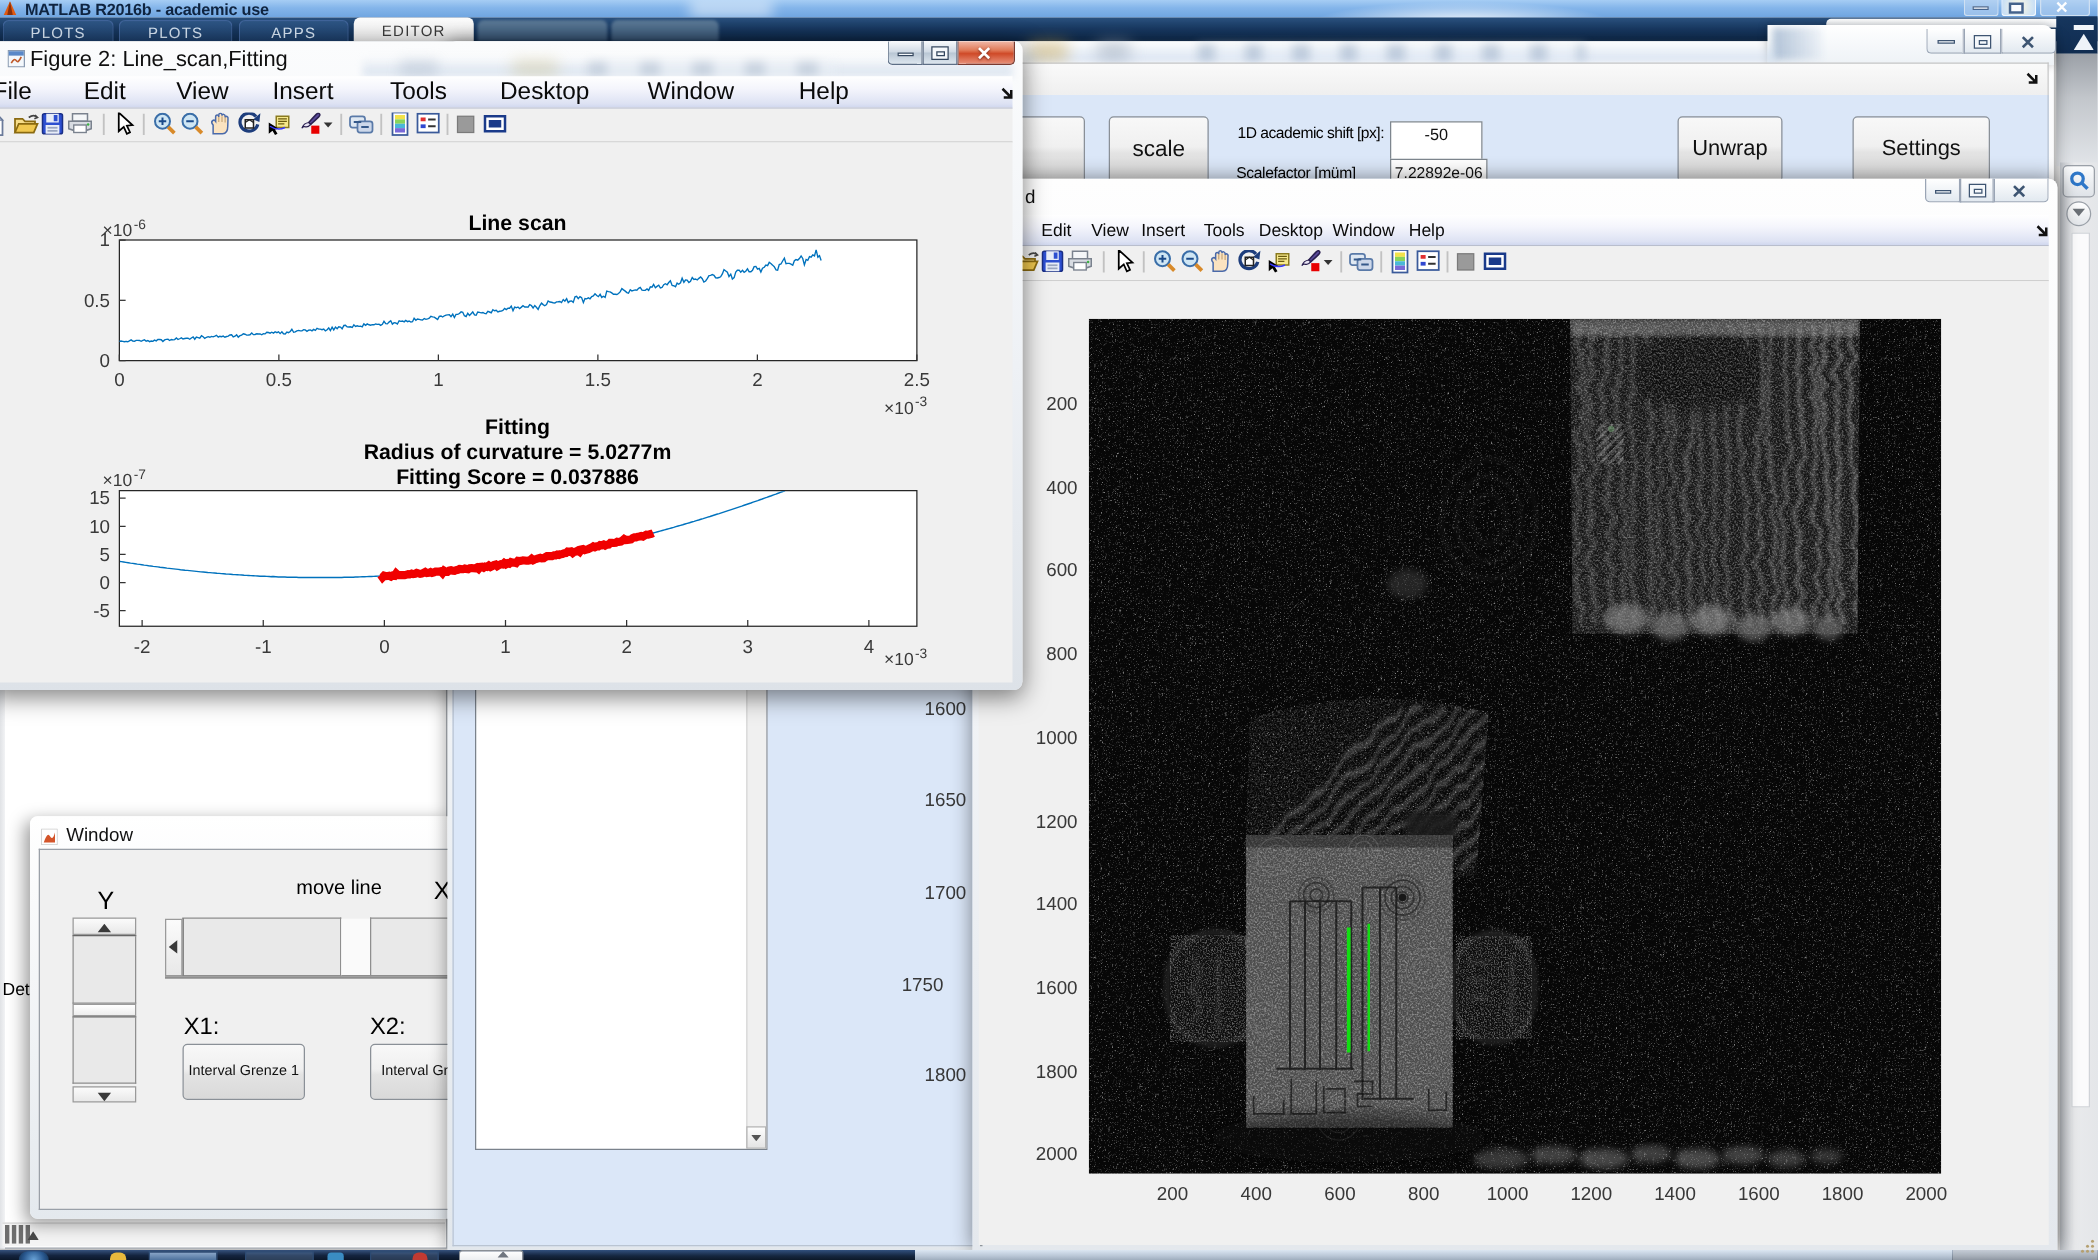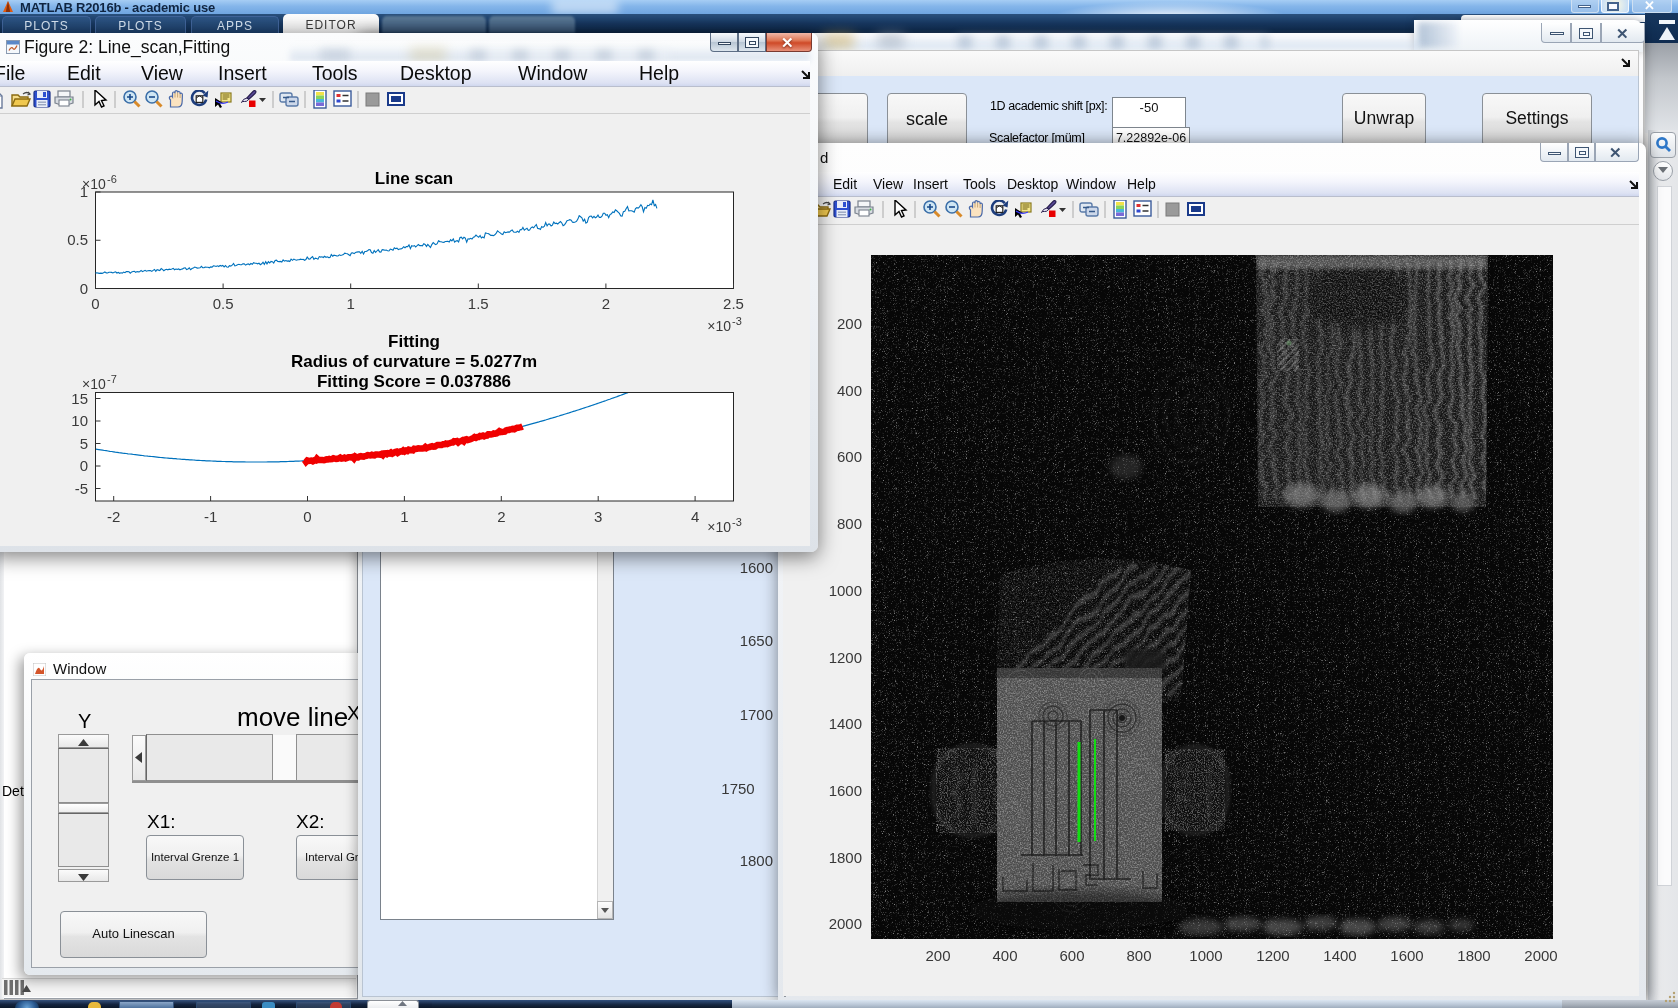--- a/index.html
+++ b/index.html
@@ -87,21 +87,21 @@
 <div class="abs" style="left:24px;top:653px;width:340px;height:322px;border-radius:6px 0 0 6px;box-shadow:-4px 4px 14px rgba(0,0,0,.4);background:linear-gradient(180deg,#ffffff 0%,#f4f6f8 40%,#e4e9ee 100%)">
   <div class="abs" style="left:9px;top:10px;width:13px;height:13px">
       <svg width="13" height="13">
         <rect width="13" height="13" fill="#fff" stroke="#c0c0c0" stroke-width="1"></rect>
         <path d="M2 11 Q5 2 7 6 Q9 10 11 3 L11 11 Z" fill="#d4552a"></path>
       </svg>
     </div>
   <div class="abs" style="left:29px;top:7px;color:#111;font-size:15px">Window</div>
   <div class="abs" style="left:7px;top:26px;width:333px;height:289px;background:#f0f0f0;border:1px solid #9aa0a8;border-right:none"></div>
   <div class="abs" style="left:54px;top:57px;color:#000;font-size:20px">Y</div>
-  <div class="abs" style="left:213px;top:49px;color:#000;font-size:26px">move line</div>
+  <div class="abs" style="left:213px;top:49px;color:#000;font-size:16px">move line</div>
   <div class="abs" style="left:323px;top:49px;color:#000;font-size:20px">X</div>
 
   <div class="abs" style="left:34px;top:81px;width:51px;height:14px;background:linear-gradient(180deg,#fbfbfb,#e8e8e8);border:1px solid #9a9a9a"></div>
   <div class="abs" style="left:54px;top:86px;width:11px;height:7px">
       <svg width="11" height="7">
         <polygon points="5.5,0 11,7 0,7" fill="#3a3a3a"></polygon>
       </svg>
     </div>
   <div class="abs" style="left:34px;top:95px;width:51px;height:55px;background:#e9e9e9;border:1px solid #8f8f8f;border-top:1px solid #666"></div>
   <div class="abs" style="left:34px;top:150px;width:51px;height:10px;background:linear-gradient(180deg,#ffffff,#ededed);border:1px solid #9a9a9a"></div>
@@ -122,21 +122,20 @@
   <div class="abs" style="left:122px;top:81px;width:127px;height:47px;background:#e9e9e9;border:1px solid #8f8f8f;border-left:1px solid #666"></div>
   <div class="abs" style="left:249px;top:82px;width:23px;height:46px;background:#fafafa;border-bottom:1px solid #8f8f8f"></div>
   <div class="abs" style="left:272px;top:81px;width:62px;height:47px;background:#e9e9e9;border:1px solid #8f8f8f;border-right:none"></div>
   <div class="abs" style="left:108px;top:128px;width:226px;height:2px;background:#8f8f8f"></div>
 
   <div class="abs" style="left:123px;top:158px;color:#000;font-size:19px">X1:</div>
   <div class="abs" style="left:272px;top:158px;color:#000;font-size:19px">X2:</div>
 
   <div class="btn" style="left:122px;top:182px;width:98px;height:45px;font-size:11.5px;line-height:42px;white-space:nowrap">Interval Grenze 1</div>
   <div class="btn" style="left:272px;top:182px;width:64px;height:45px;font-size:11.5px;line-height:42px;border-radius:4px 0 0 4px;overflow:hidden;white-space:nowrap;text-align:left"><span style="padding-left:8px">Interval Grenze 2</span></div>
-  <div class="btn" style="left:36px;top:258px;width:147px;height:47px;font-size:13px;line-height:44px">Auto Linescan</div>
 </div>
 
 <div class="abs" style="left:358px;top:23px;width:1285px;height:977px">
   <div class="abs" style="left:0;top:10px;width:1285px;height:967px;border-radius:7px 0 0 0;box-shadow:0 0 14px rgba(0,0,0,.4);background:linear-gradient(180deg,#fdfdfe 0%,#f0f3f6 55%,#e2e7ec 100%)"></div>
   <div class="abs" style="left:1056px;top:-3px;width:229px;height:32px;border-radius:0 9px 0 0;background:linear-gradient(180deg,#ffffff 0%,#f4f7fa 60%,#eef2f6 100%);box-shadow:0 0 8px rgba(0,0,0,.25)"></div>
   <div class="abs" style="left:1060px;top:-1px;width:40px;height:26px;background:linear-gradient(90deg,rgba(120,150,185,.55),rgba(200,215,235,.2));filter:blur(3px)"></div>
 
   <div class="abs" style="left:462px;top:12px;width:600px;height:15px;background:linear-gradient(180deg,rgba(216,228,242,.1),rgba(203,218,236,.8));filter:blur(3px)"></div>
   <div class="abs" style="left:466px;top:10px;width:30px;height:16px;background:#c8a34a;opacity:.45;filter:blur(6px)"></div>
   <div class="abs" style="left:520px;top:10px;width:26px;height:16px;background:#9aa7b8;opacity:.5;filter:blur(6px)"></div>

